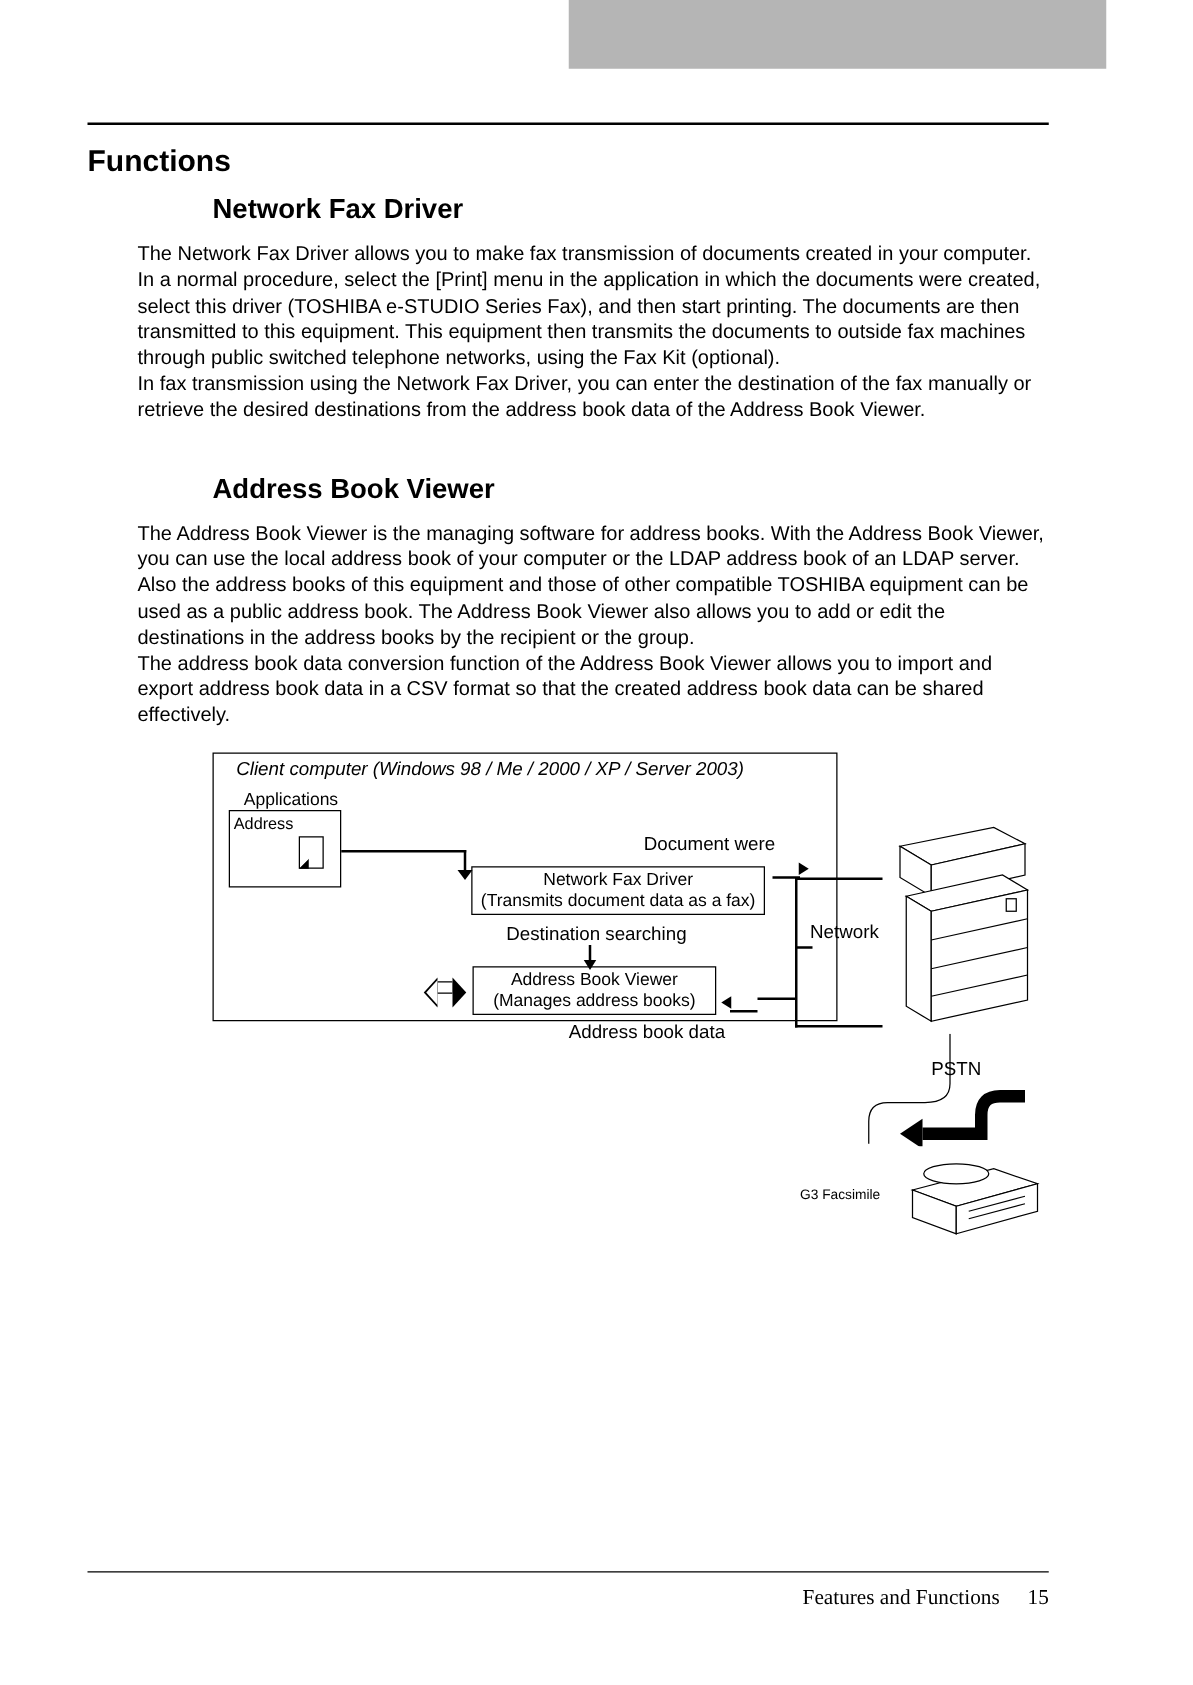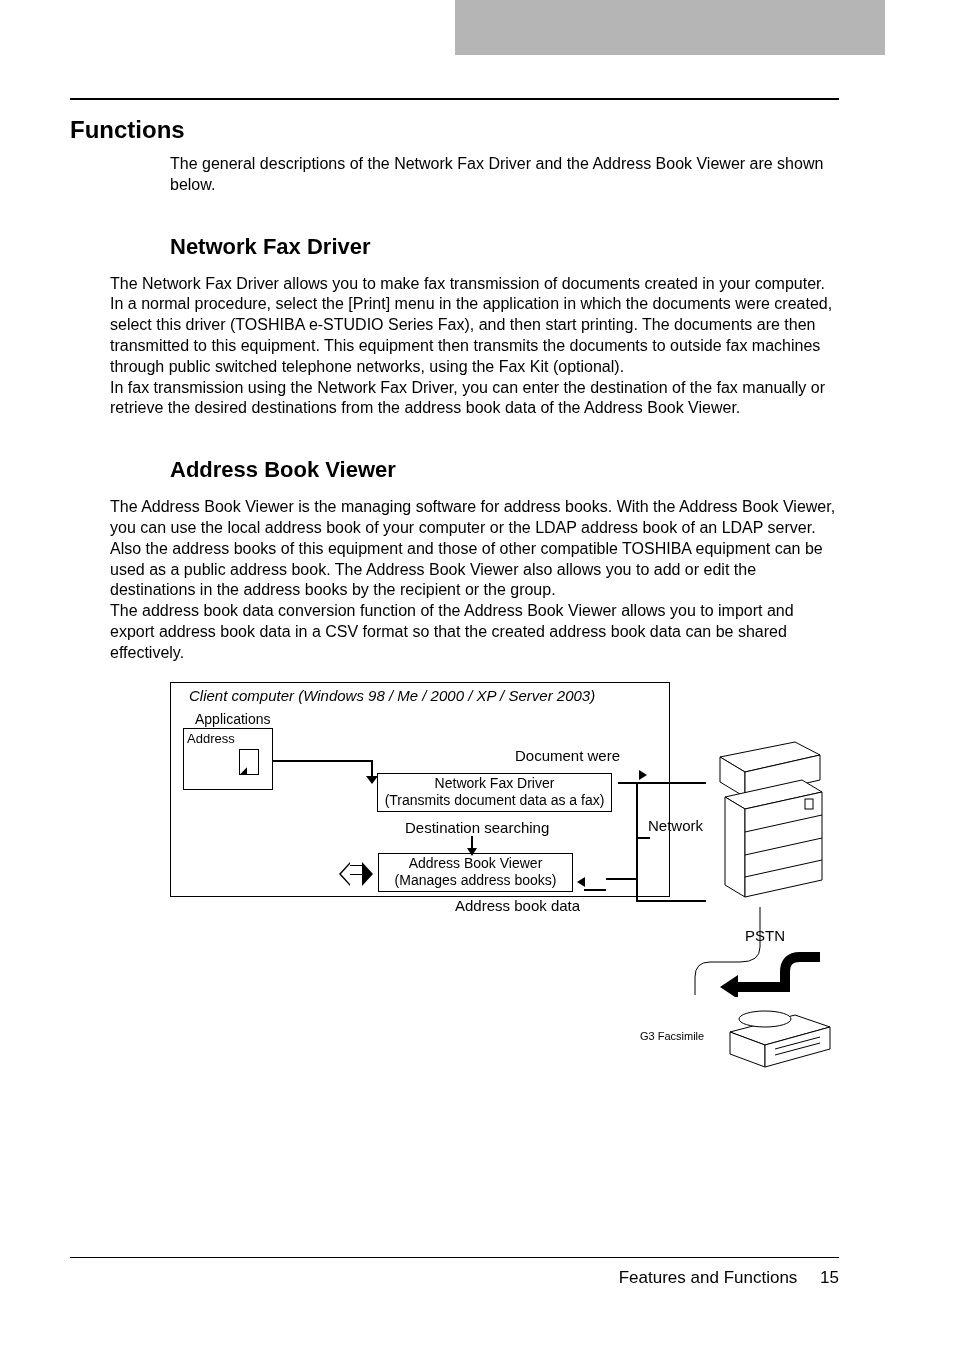--- a/index.html
+++ b/index.html
@@ -181,32 +181,32 @@
       right: 115px;
       bottom: 90px;
       border: none;
       border-top: 1.5px solid #000;
     }
     .footer {
       position: absolute;
       right: 115px;
       bottom: 60px;
       font-size: 17px;
+      font-family: Liberation Serif, serif;
     }
     .footer .pg { margin-left: 18px; }
   </style>
 </head>
 <body>
 
 <div class="top-gray-bar"></div>
 
 <div class="content-area">
   <hr class="rule">
   <div class="h1">Functions</div>
-  <div class="intro">The general descriptions of the Network Fax Driver and the Address Book Viewer are shown below.</div>
 
   <div class="h2">Network Fax Driver</div>
   <div class="body-p" style="white-space:pre-line">The Network Fax Driver allows you to make fax transmission of documents created in your computer. In a normal procedure, select the [Print] menu in the application in which the documents were created, select this driver (TOSHIBA e-STUDIO Series Fax), and then start printing. The documents are then transmitted to this equipment. This equipment then transmits the documents to outside fax machines through public switched telephone networks, using the Fax Kit (optional).
 In fax transmission using the Network Fax Driver, you can enter the destination of the fax manually or retrieve the desired destinations from the address book data of the Address Book Viewer.</div>
 
   <div class="h2">Address Book Viewer</div>
   <div class="body-p" style="white-space:pre-line;margin-bottom:18px">The Address Book Viewer is the managing software for address books. With the Address Book Viewer, you can use the local address book of your computer or the LDAP address book of an LDAP server. Also the address books of this equipment and those of other compatible TOSHIBA equipment can be used as a public address book. The Address Book Viewer also allows you to add or edit the destinations in the address books by the recipient or the group.
 The address book data conversion function of the Address Book Viewer allows you to import and export address book data in a CSV format so that the created address book data can be shared effectively.</div>
 
   <div class="diagram-wrap">

